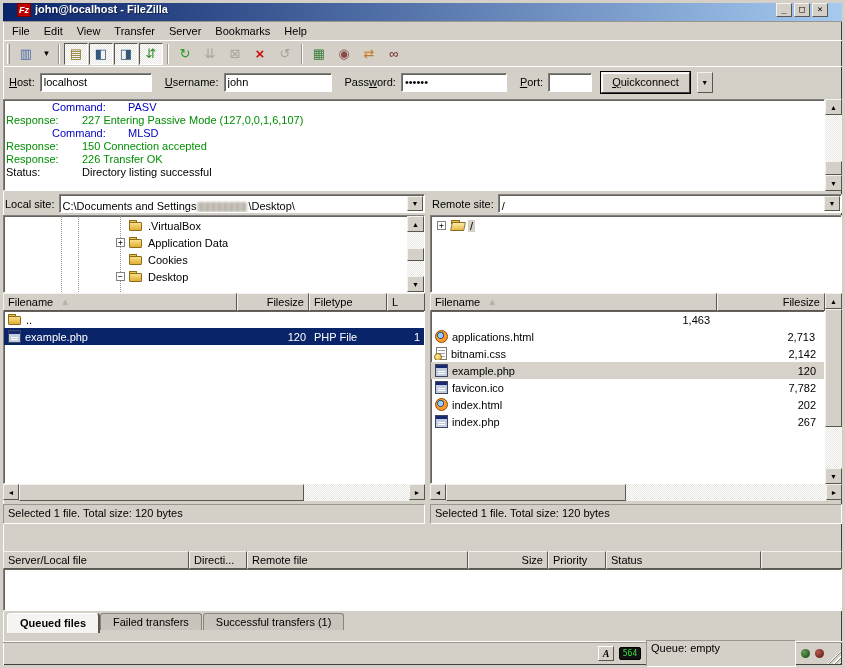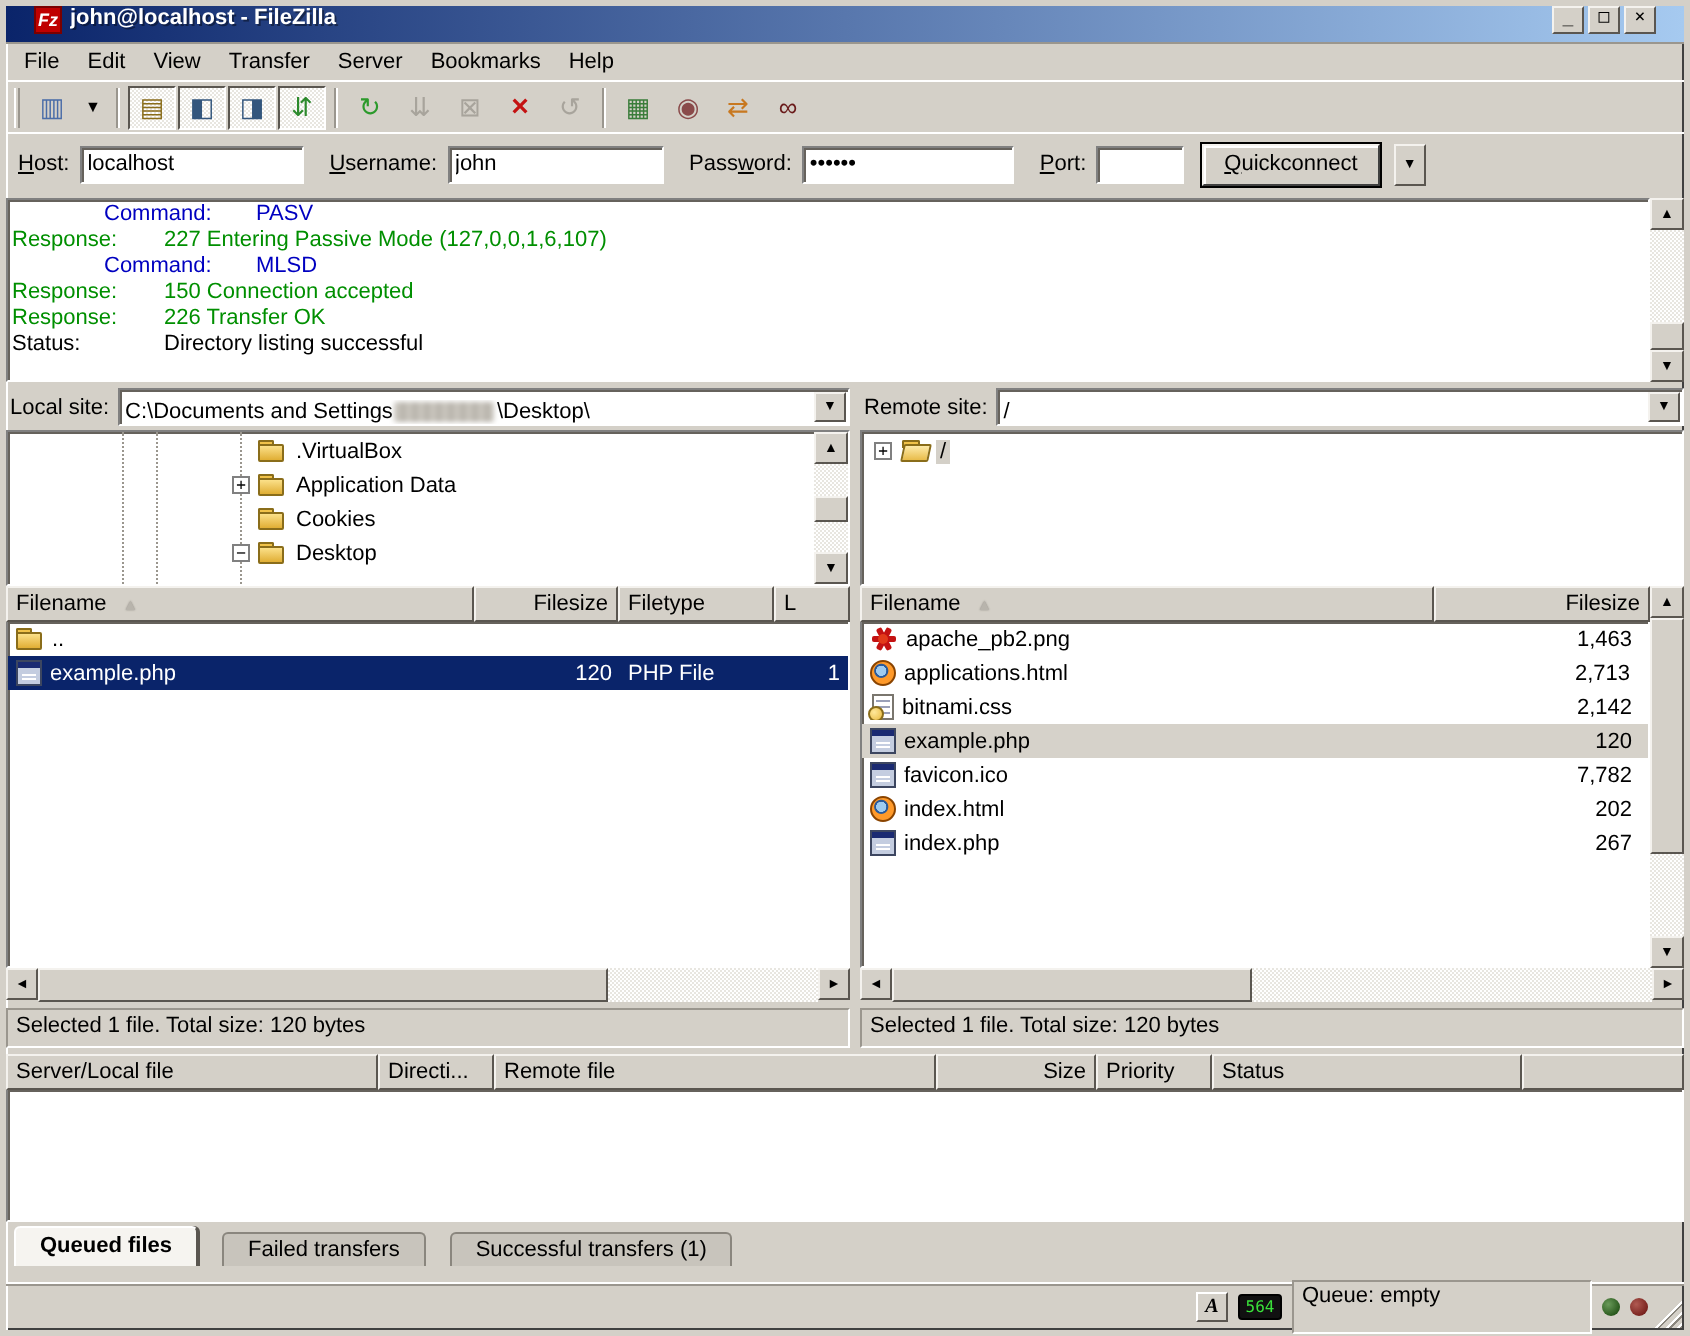--- a/index.html
+++ b/index.html
@@ -136,24 +136,24 @@
   .fi-php::before{ content:""; position:absolute; left:0; right:0; top:0; height:3px; background:#1a2a72; }
   .fi-php::after{ content:""; position:absolute; left:2px; top:6px; width:7px; height:1px; background:#fff; box-shadow:0 2px 0 #fff; }
   .fi-css{ background:#fff; border:1px solid #7a766e; width:11px; margin-left:1px; }
   .fi-css::before{ content:""; position:absolute; left:1px; right:1px; top:2px; height:7px;
     background:repeating-linear-gradient(#9aa0b8 0 1px,transparent 1px 3px); }
   .fi-css::after{ content:""; position:absolute; left:-3px; bottom:-2px; width:6px; height:6px;
     background:radial-gradient(circle at 35% 35%,#ffe89a,#e8b93e); border:1px solid #8a6d1a; border-radius:50%; }
   
   .queue-body{ flex:1; background:#fff; border:1px solid; border-color:#808080 #fff #fff #808080;
     box-shadow:inset 1px 1px 0 #66625c; border-top:none; min-height:0; }
-  .qgrid{ grid-template-columns:186px 58px 221px 80px 58px 155px 1fr; }
+  .qgrid{ grid-template-columns:186px 58px 221px 80px 58px 155px 1fr;margin-top:24px; }
   
   .tabs{ height:30px; flex:none; padding:2px 4px 0 4px; }
-  .tab-row{ display:flex; align-items:flex-end; height:20px; gap:12px; }
+  .tab-row{ display:flex; height:20px; gap:1px; }
   .tab{ padding:3px 12px 3px 12px; background:#c8c4bc; border:1px solid #8a867e; border-bottom:none;
     border-radius:3px 3px 0 0; height:17px; line-height:11px; white-space:nowrap; }
   .tab.active{ background:#f6f4f0; font-weight:bold; height:20px; line-height:13px;
     border-color:#fff #5a5650 transparent #fff; box-shadow:1px 0 0 #5a5650; position:relative; z-index:2; }
   
   .statusbar{ height:24px; flex:none; border-top:1px solid #fff; box-shadow:0 1px 0 #9a968e inset;
     display:flex; align-items:center; justify-content:flex-end; gap:5px; padding:2px 18px 2px 4px; position:relative; }
   .ind-type{ width:16px; height:15px; background:#d4d0c8; border:1px solid; border-color:#fff #5a5650 #5a5650 #fff;
     font:bold italic 10px "Liberation Serif",serif; text-align:center; line-height:13px; }
   .ind-speed{ width:22px; height:13px; background:#111; border:1px solid #000; border-radius:2px;
@@ -385,28 +385,20 @@
                 <div class="hcell">
                   <span>Filename</span>
                   <span class="sort-arrow">▲</span>
                 </div>
                 <div class="hcell num">
                   <span>Filesize</span>
                 </div>
               </div>
             <div class="list-body" id="remote-list">
                 <div class="frow rgrid">
-                  <div class="cell">
-                    <span class="fi fi-splat">
-                      <i></i>
-                      <i></i>
-                      <i></i>
-                    </span>
-                    <span>apache_pb2.png</span>
-                  </div>
                   <div class="cell num" style="padding-right: 8px;">1,463</div>
                 </div>
                 <div class="frow rgrid">
                   <div class="cell">
                     <span class="fi fi-firefox"></span>
                     <span>applications.html</span>
                   </div>
                   <div class="cell num" style="padding-right: 9px;">2,713</div>
                 </div>
                 <div class="frow rgrid">

